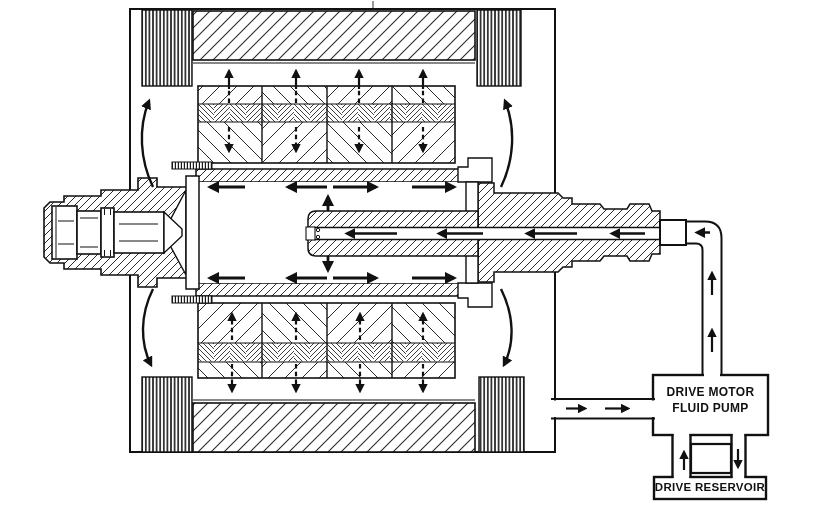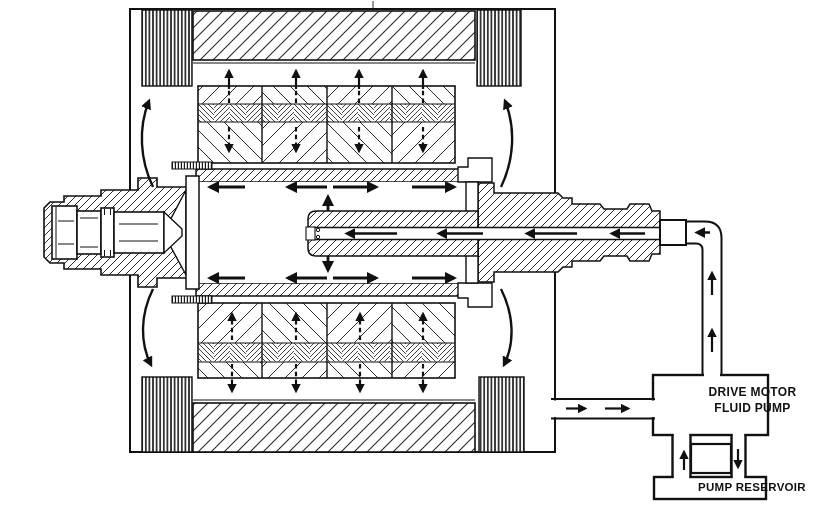--- a/index.html
+++ b/index.html
@@ -1,21 +1,21 @@
 <!DOCTYPE html>
 <html><head>
 <meta charset="utf-8">
 <style>
   html,body{margin:0;padding:0;background:#fff;}
   #stage{position:relative;width:832px;height:518px;background:#fff;overflow:hidden;
          font-family:"Liberation Sans",sans-serif;}
   #stage svg{position:absolute;left:0;top:0;}
   .boxlabel{position:absolute;display:flex;flex-direction:column;justify-content:center;
             align-items:center;text-align:center;color:#111;font-weight:700;
-            letter-spacing:.3px;line-height:1.35;margin-left:42px;}
+            letter-spacing:.3px;line-height:1.35;}
   #pump-label{left:653px;top:377px;width:115px;height:46px;font-size:12px;}
   #reservoir-label{left:654px;top:477px;width:112px;height:22px;font-size:11.5px;}
 </style>
 </head>
 <body>
 
 <div id="stage">
 <svg width="832" height="518" viewBox="0 0 832 518">
   <defs>
     <marker id="ah" viewBox="0 0 10 10" refX="7.5" refY="5" markerWidth="4.4" markerHeight="4.4" orient="auto">
@@ -281,15 +281,15 @@
       <line x1="738" y1="449" x2="738" y2="467" marker-end="url(#ah)"></line>
     </g>
   </g>
 </svg>
 
   <div class="boxlabel" id="pump-label">
     <span>DRIVE MOTOR</span>
     <span>FLUID PUMP</span>
   </div>
   <div class="boxlabel" id="reservoir-label">
-    <span>PUMP RESERVOIR</span>
+    <span>DRIVE RESERVOIR</span>
   </div>
 </div>
 
 </body></html>

